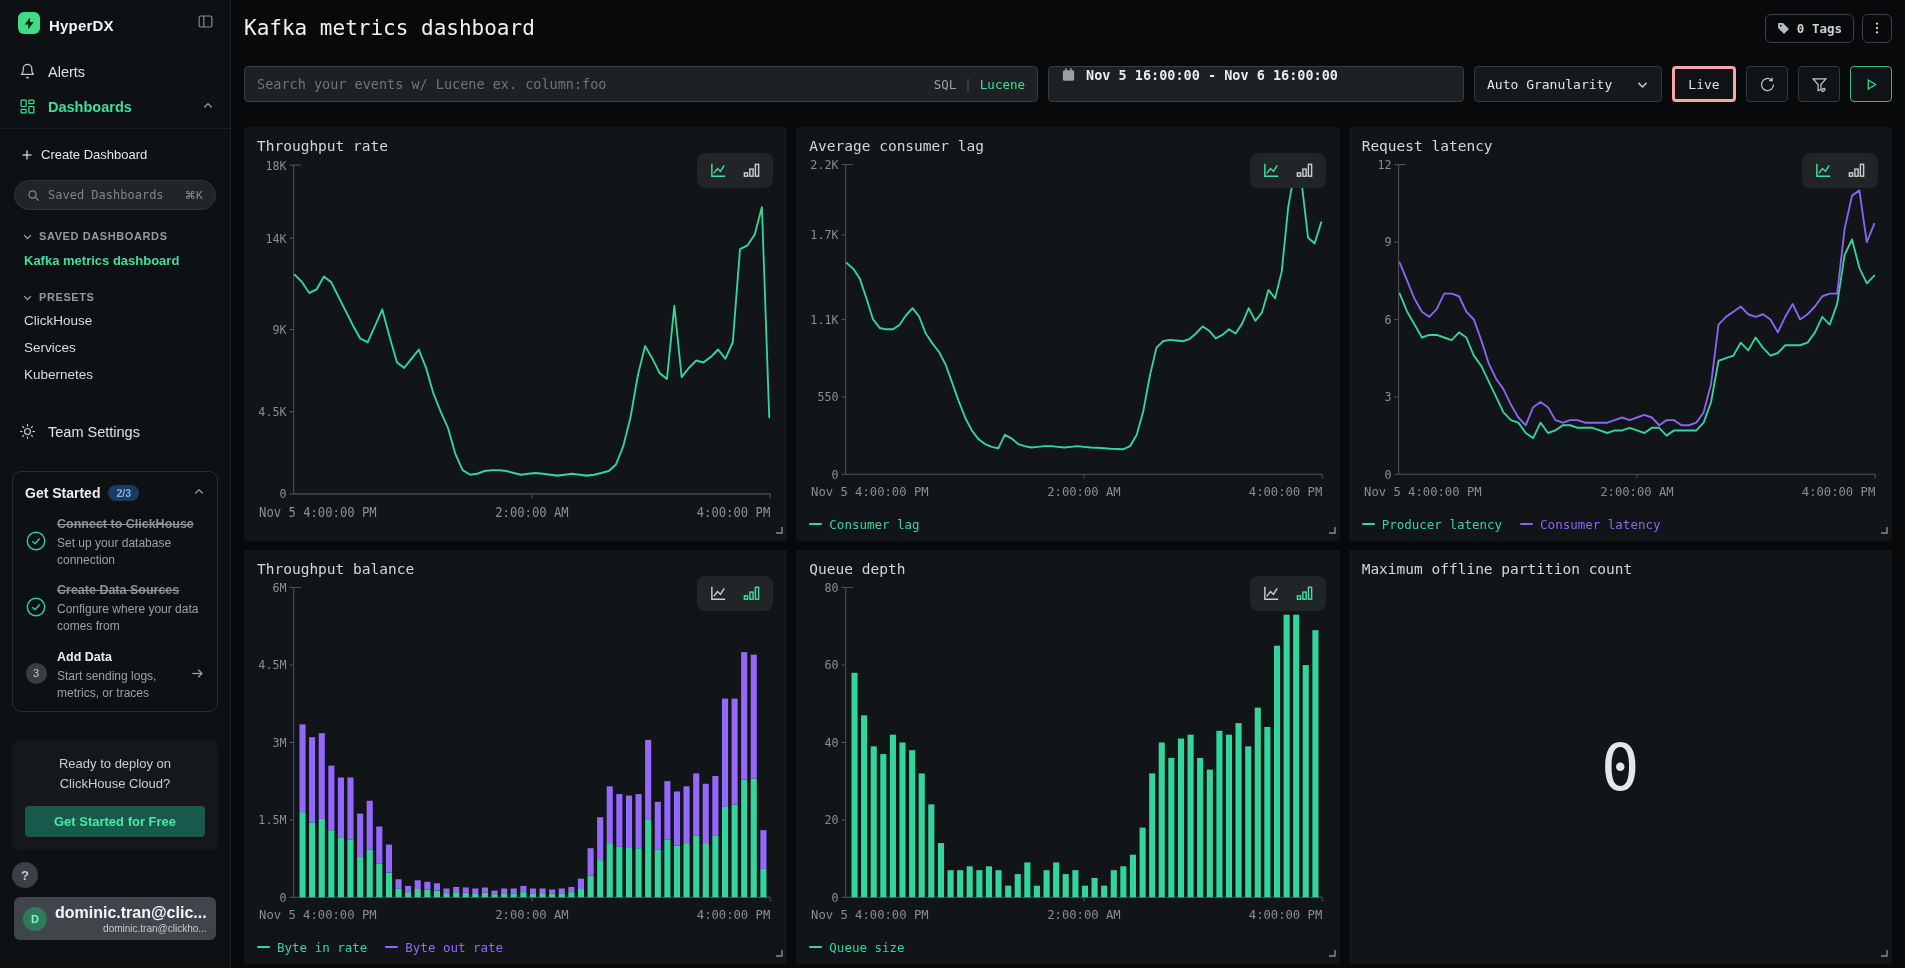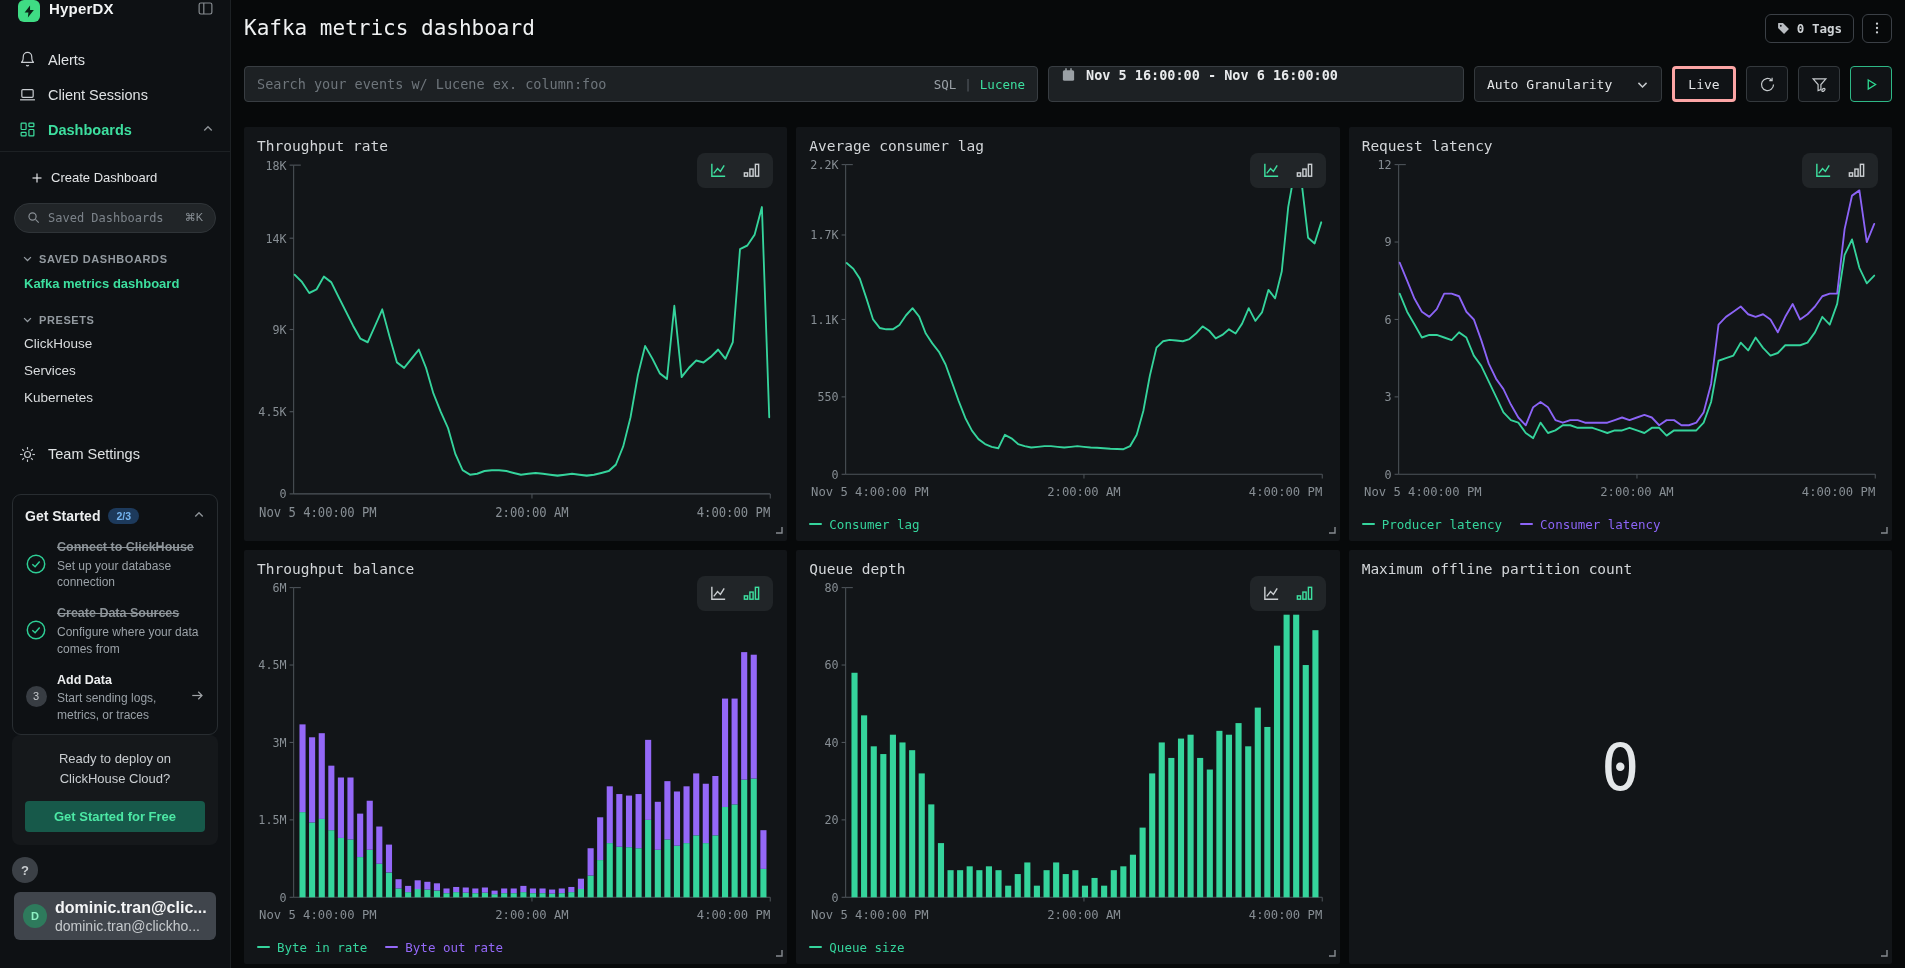--- a/index.html
+++ b/index.html
@@ -1,30 +1,30 @@
 <!DOCTYPE html>
 <html><head>
 <meta charset="utf-8">
 <style>
   * { margin:0; padding:0; box-sizing:border-box; }
   html,body { width:1905px; height:968px; overflow:hidden; }
   body { background:#07090a; font-family:"Liberation Sans", sans-serif; display:flex; color:#d6d9dc; }
 
   
   .sidebar { width:231px; flex-shrink:0; background:#0e1114; border-right:1px solid #1d2124; display:flex; flex-direction:column; padding-bottom:28px; }
-  .sb-head { display:flex; align-items:flex-start; padding:0 16px 10px 18px; }
+  .sb-head { display:flex; align-items:flex-end; padding:12px 16px 10px 18px; }
   .logo-sq { width:22px; height:22px; border-radius:6px; background:#3fdc84; display:flex; align-items:center; justify-content:center; margin-right:9px; }
   .logo-txt { font-size:15px; font-weight:bold; color:#f2f4f5; letter-spacing:.2px; }
   .collapse-btn { margin-left:auto; cursor:pointer; opacity:.75; }
   .nav { margin-top:10px; }
   .nav-item { display:flex; align-items:center; gap:12px; padding:9px 16px 9px 19px; font-size:14.5px; color:#dfe2e4; cursor:pointer; }
   .nav-item.active { color:#3ddf9f; font-weight:bold; }
   .nav-item .chev { margin-left:auto; opacity:.8; }
   .sb-divider { border-top:1px solid #1d2124; margin-top:4px; }
-  .create-dash { display:flex; align-items:center; gap:8px; padding:18px 16px 6px 31px; font-size:13px; color:#e3e5e7; cursor:pointer; }
+  .create-dash { display:flex; align-items:center; gap:8px; padding:18px 16px 6px 21px; font-size:13px; color:#e3e5e7; cursor:pointer; }
   .sb-search { margin:12px 14px 4px 14px; height:30px; background:#212528; border:1px solid #2f3438; border-radius:15px; display:flex; align-items:center; padding:0 12px; gap:8px; cursor:text; }
   .sb-search .ph { font-family:"DejaVu Sans Mono", monospace; font-size:12px; color:#7c838a; flex:1; }
   .sb-search .kbd { font-size:11px; color:#8b9298; }
   .sec-label { display:flex; align-items:center; gap:6px; padding:16px 16px 4px 22px; font-size:11px; letter-spacing:.6px; color:#939aa0; font-weight:bold; cursor:pointer; }
   .saved-item { padding:7px 16px 7px 24px; font-size:13px; font-weight:bold; color:#3ddf9f; cursor:pointer; }
   .preset-item { padding:6px 16px 6px 24px; font-size:13.5px; color:#d9dcde; cursor:pointer; }
   .team-settings { margin-top:26px; }
   .gs-card { margin:22px 12px 0 12px; border:1px solid #282d31; border-radius:9px; padding:12px 12px 10px 12px; }
   .gs-head { display:flex; align-items:center; gap:8px; }
   .gs-title { font-size:14px; font-weight:bold; color:#eceeef; }
@@ -37,21 +37,21 @@
   .gs-step.done .gs-tt { color:#8d9499; text-decoration:line-through; }
   .gs-dd { font-size:12px; color:#9aa1a7; line-height:1.4; margin-top:2px; }
   .gs-arrow { margin-left:auto; align-self:center; opacity:.8; }
   .promo { margin:24px 12px 0 12px; margin-top:auto; background:#15181b; border-radius:8px; padding:14px 13px 13px 13px; text-align:center; }
   .promo-text { font-size:13px; color:#c9cdd0; line-height:1.55; padding:0 6px; }
   .promo-btn { margin-top:12px; width:100%; height:31px; background:#17594a; border:none; border-radius:4px; color:#4ce8a5; font-weight:bold; font-size:13px; cursor:pointer; font-family:"Liberation Sans",sans-serif; }
   .help-btn { width:26px; height:26px; border-radius:50%; background:#3b4046; color:#c9cdd0; font-size:13px; font-weight:bold; display:flex; align-items:center; justify-content:center; margin:12px 0 0 12px; cursor:pointer; }
   .user-chip { margin:9px 14px 0 14px; background:#40454c; border-radius:6px; display:flex; align-items:center; gap:8px; padding:6px 9px; cursor:pointer; }
   .avatar { width:24px; height:24px; border-radius:50%; background:#2e7a5c; color:#8df0c3; font-size:11px; font-weight:bold; display:flex; align-items:center; justify-content:center; flex-shrink:0; }
   .u-name { font-size:16px; font-weight:bold; color:#f4f5f6; line-height:1.25; }
-  .u-mail { font-size:14px; color:#c6cacd; }
+  .u-mail { font-size:10px; color:#c6cacd;text-align:right; }
 
   
   .main { flex:1; display:flex; flex-direction:column; padding:0 13px; min-width:0; }
   .title-row { display:flex; align-items:center; margin-top:12px; height:32px; }
   .page-title { font-family:"DejaVu Sans Mono", monospace; font-size:21px; font-weight:500; color:#eff1f2; }
   .title-right { margin-left:auto; display:flex; gap:8px; }
   .tags-btn { height:29px; border:1px solid #3b4046; border-radius:6px; background:transparent; display:flex; align-items:center; gap:7px; padding:0 11px; color:#cfd3d6; font-family:"DejaVu Sans Mono",monospace; font-size:12.5px; font-weight:bold; cursor:pointer; }
   .kebab-btn { width:30px; height:29px; border:1px solid #3b4046; border-radius:6px; background:transparent; display:flex; align-items:center; justify-content:center; cursor:pointer; }
   .controls { display:flex; gap:10px; margin-top:22px; height:36px; }
   .search-box { flex:1; background:#1d2124; border:1px solid #383d42; border-radius:4px; display:flex; align-items:center; padding:0 12px; cursor:text; min-width:0; }
@@ -108,27 +108,20 @@
         </svg>
     </span>
   </div>
   <div class="nav">
     <div class="nav-item">
       <svg width="17" height="17" viewBox="0 0 24 24" fill="none" stroke="#c8ccd0" stroke-width="1.7">
           <path d="M18 8a6 6 0 0 0-12 0c0 7-3 8-3 8h18s-3-1-3-8"></path>
           <path d="M13.7 20a2 2 0 0 1-3.4 0"></path>
         </svg>
       <span>Alerts</span>
-    </div>
-    <div class="nav-item">
-      <svg width="17" height="17" viewBox="0 0 24 24" fill="none" stroke="#c8ccd0" stroke-width="1.7">
-          <rect x="4" y="5" width="16" height="11" rx="1.5"></rect>
-          <line x1="1.5" y1="19.5" x2="22.5" y2="19.5"></line>
-        </svg>
-      <span>Client Sessions</span>
     </div>
     <div class="nav-item active">
       <svg width="17" height="17" viewBox="0 0 24 24" fill="none" stroke="#3ddf9f" stroke-width="1.7">
           <rect x="3" y="3" width="7" height="9" rx="1"></rect>
           <rect x="14" y="3" width="7" height="5" rx="1"></rect>
           <rect x="14" y="12" width="7" height="9" rx="1"></rect>
           <rect x="3" y="16" width="7" height="5" rx="1"></rect>
         </svg>
       <span>Dashboards</span>
       <span class="chev"><svg width="12" height="12" viewBox="0 0 16 16" fill="none" stroke="#aeb4b9" stroke-width="1.8">

